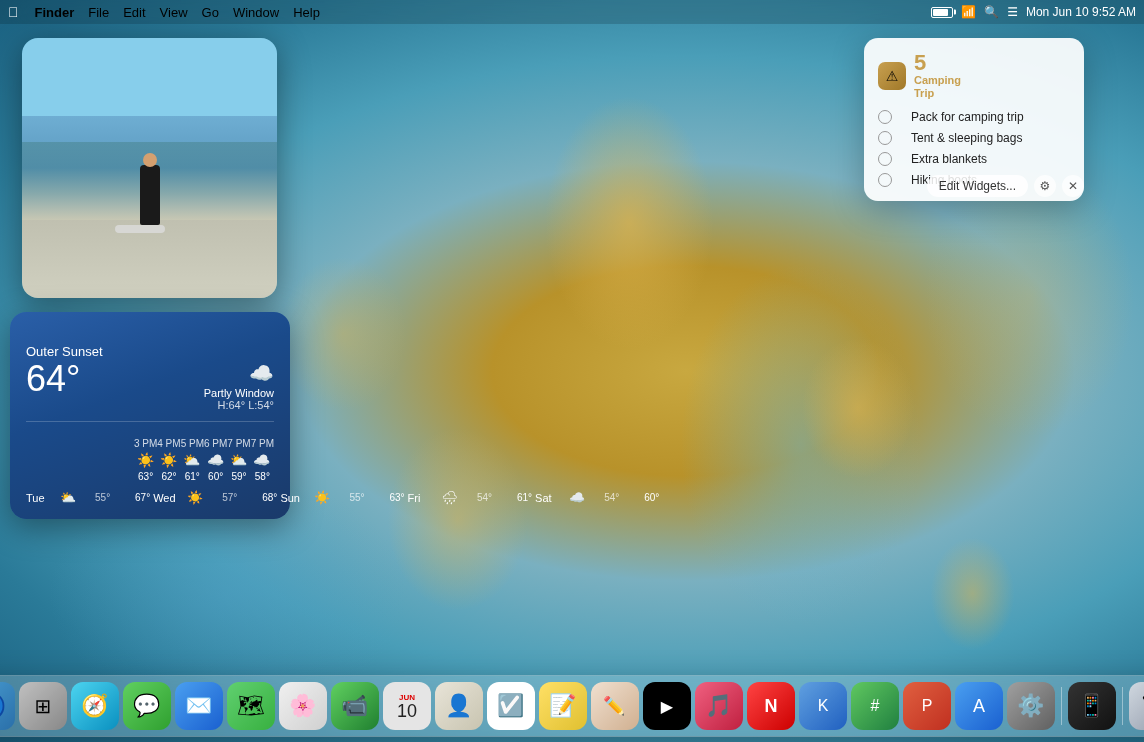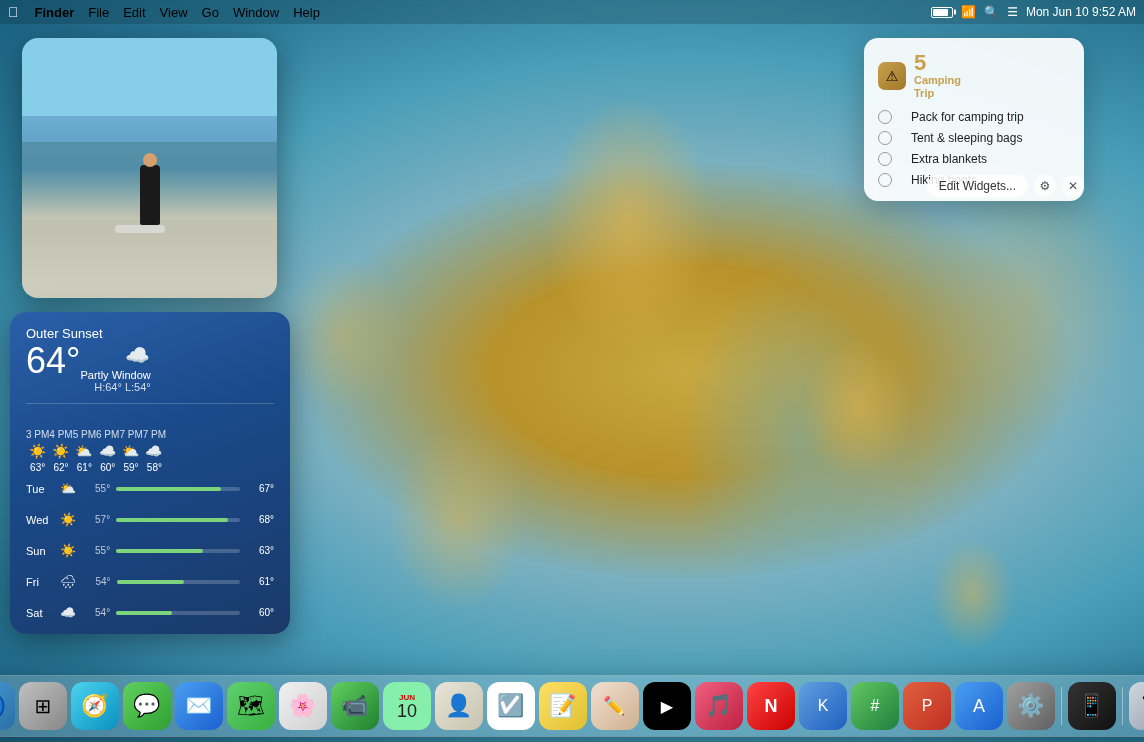--- a/index.html
+++ b/index.html
@@ -173,25 +173,26 @@
       background: linear-gradient(160deg, #2a5fa8 0%, #1a4a8a 40%, #1a3a6a 100%);
       border-radius: 16px;
       padding: 14px 16px;
       box-shadow: 0 8px 32px rgba(0,0,0,0.4);
       color: white;
     }
     .weather-location {
       font-size: 13px;
       font-weight: 500;
       margin-bottom: 2px;
+      margin-top: 18px;
     }
     .weather-temp-row {
       display: flex;
       align-items: flex-start;
-      justify-content: flex-start;
+      justify-content: space-between;
     }
     .weather-temp {
       font-size: 36px;
       font-weight: 200;
       line-height: 1;
     }
     .weather-condition {
       text-align: right;
       font-size: 11px;
     }
@@ -200,43 +201,43 @@
       display: block;
       text-align: right;
       margin-bottom: 2px;
     }
     .weather-hl {
       font-size: 11px;
       color: rgba(255,255,255,0.8);
     }
     .weather-hourly {
       display: flex;
-      justify-content: flex-start;
+      justify-content: flex-end;
       margin-top: 10px;
-      padding-top: 25px;
+      padding-top: 16px;
       border-top: 1px solid rgba(255,255,255,0.2);
     }
     .weather-hour {
       display: flex;
       flex-direction: column;
       align-items: center;
       gap: 3px;
     }
     .weather-hour-label {
       font-size: 10px;
       color: rgba(255,255,255,0.8);
     }
     .weather-hour-icon { font-size: 14px; }
     .weather-hour-temp { font-size: 10px; font-weight: 500; }
 
     .weather-daily {
       margin-top: 8px;
       display: flex;
-      flex-direction: column;
-      gap: 16px;
+      flex-direction: row;
+      gap: 3px;
     }
     .weather-day-row {
       display: flex;
       align-items: center;
       font-size: 11px;
     }
     .weather-day-name {
       width: 28px;
       font-size: 11px;
     }
@@ -400,21 +401,21 @@
 
     
     .dock-finder { background: linear-gradient(135deg, #4a9fd4 0%, #2a6fa8 100%); }
     .dock-launchpad { background: linear-gradient(135deg, #c0c0c0 0%, #888 100%); }
     .dock-safari { background: linear-gradient(135deg, #4cd4f0 0%, #0a90c0 100%); }
     .dock-messages { background: linear-gradient(135deg, #60d060 0%, #30a030 100%); }
     .dock-mail { background: linear-gradient(135deg, #4a9ff0 0%, #1a60d0 100%); }
     .dock-maps { background: linear-gradient(135deg, #60d070 0%, #38b040 100%); }
     .dock-photos { background: linear-gradient(135deg, #f0f0f0 0%, #d0d0d0 100%); }
     .dock-facetime { background: linear-gradient(135deg, #60d060 0%, #208030 100%); }
-    .dock-calendar { background: #86efac; color: #d00; }
+    .dock-calendar { background: #e5e5e5; color: #d00; }
     .dock-contacts { background: linear-gradient(135deg, #e8e4d8 0%, #c8c4b0 100%); }
     .dock-reminders { background: white; }
     .dock-notes { background: linear-gradient(135deg, #ffe066 0%, #e0c030 100%); }
     .dock-freeform { background: linear-gradient(135deg, #f0e0d0 0%, #d0b090 100%); }
     .dock-appletv { background: black; color: white; }
     .dock-music { background: linear-gradient(135deg, #f06080 0%, #c02040 100%); }
     .dock-news { background: linear-gradient(135deg, #f44 0%, #c00 100%); }
     .dock-keynote { background: linear-gradient(135deg, #60a0e0 0%, #2060c0 100%); }
     .dock-numbers { background: linear-gradient(135deg, #60c860 0%, #208040 100%); }
     .dock-pages { background: linear-gradient(135deg, #e06040 0%, #c03020 100%); }

